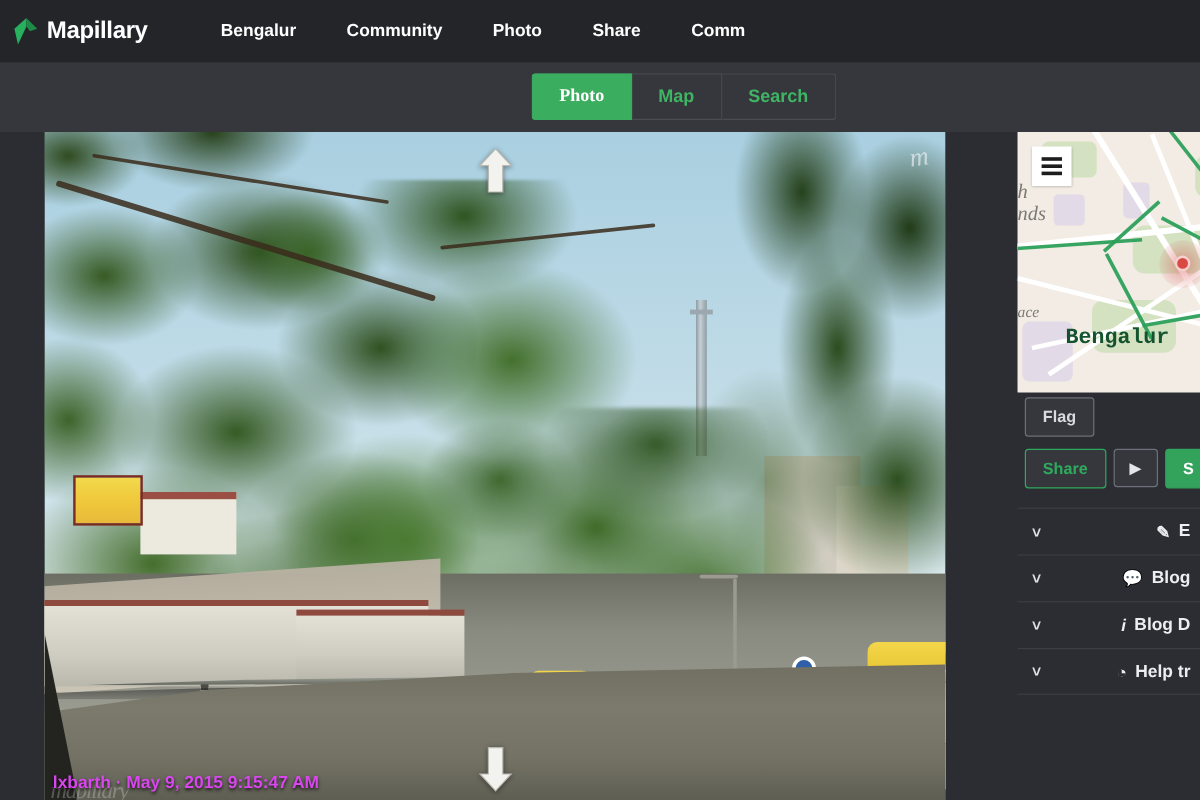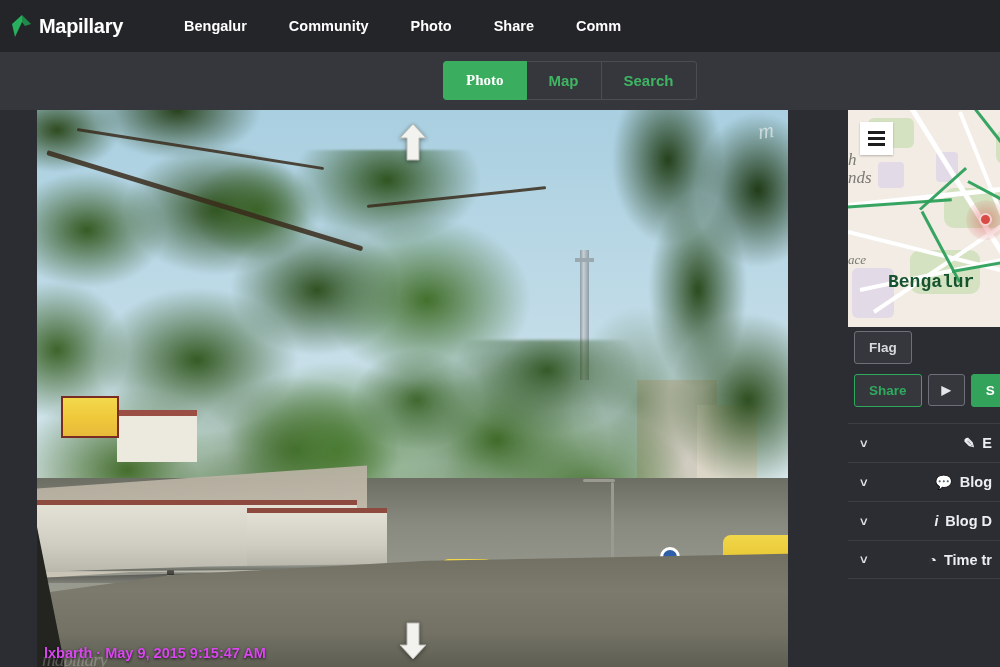--- a/index.html
+++ b/index.html
@@ -476,19 +476,19 @@
         <span class="chev">˅</span>
         <span class="acc-right">
           <span class="acc-icon" style="font-style:italic;font-weight:bold;">i</span>
           <span>Blog D</span>
         </span>
       </div>
       <div class="acc-item">
         <span class="chev">˅</span>
         <span class="acc-right">
           <span class="acc-icon">◔</span>
-          <span>Time tr</span>
+          <span>Help tr</span>
         </span>
       </div>
     </div>
   </div>
 
 </div>
 
 </body></html>

